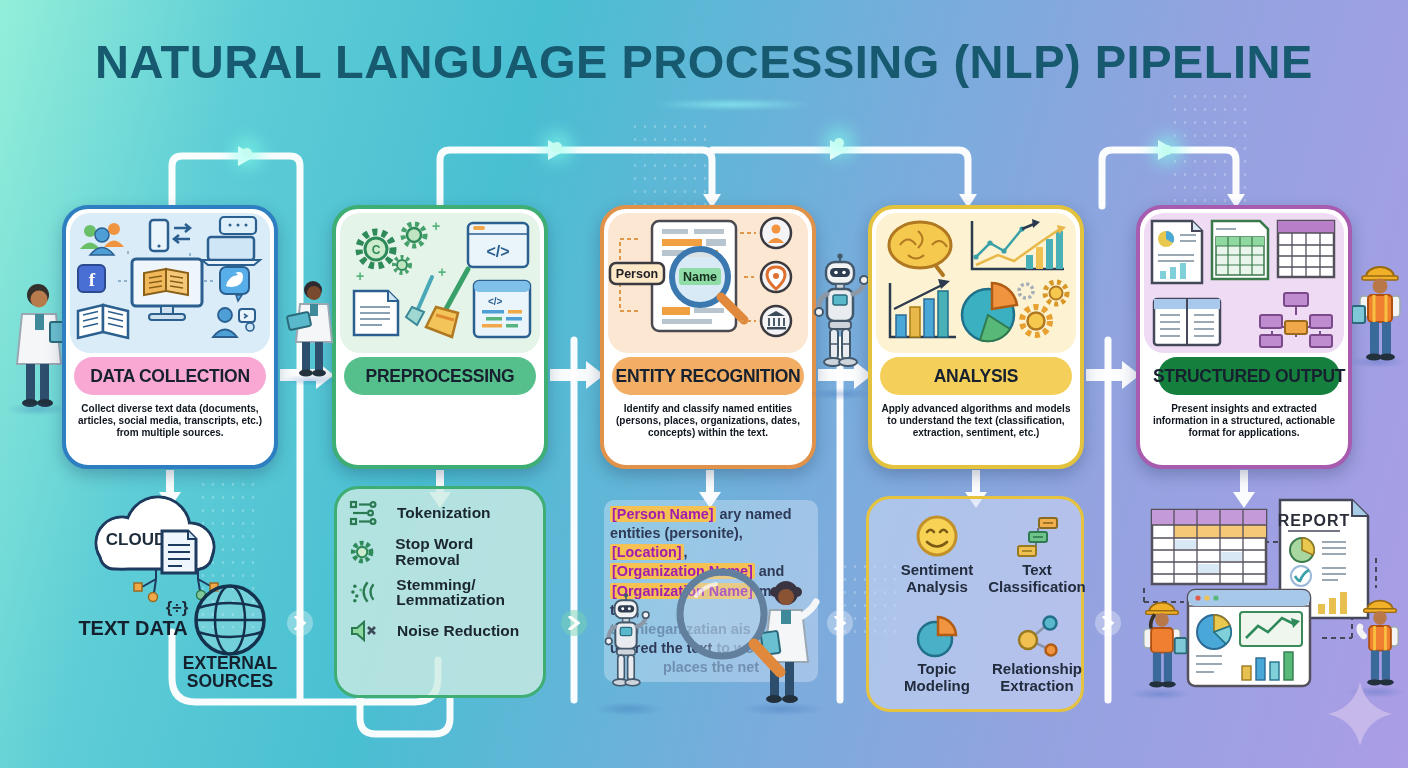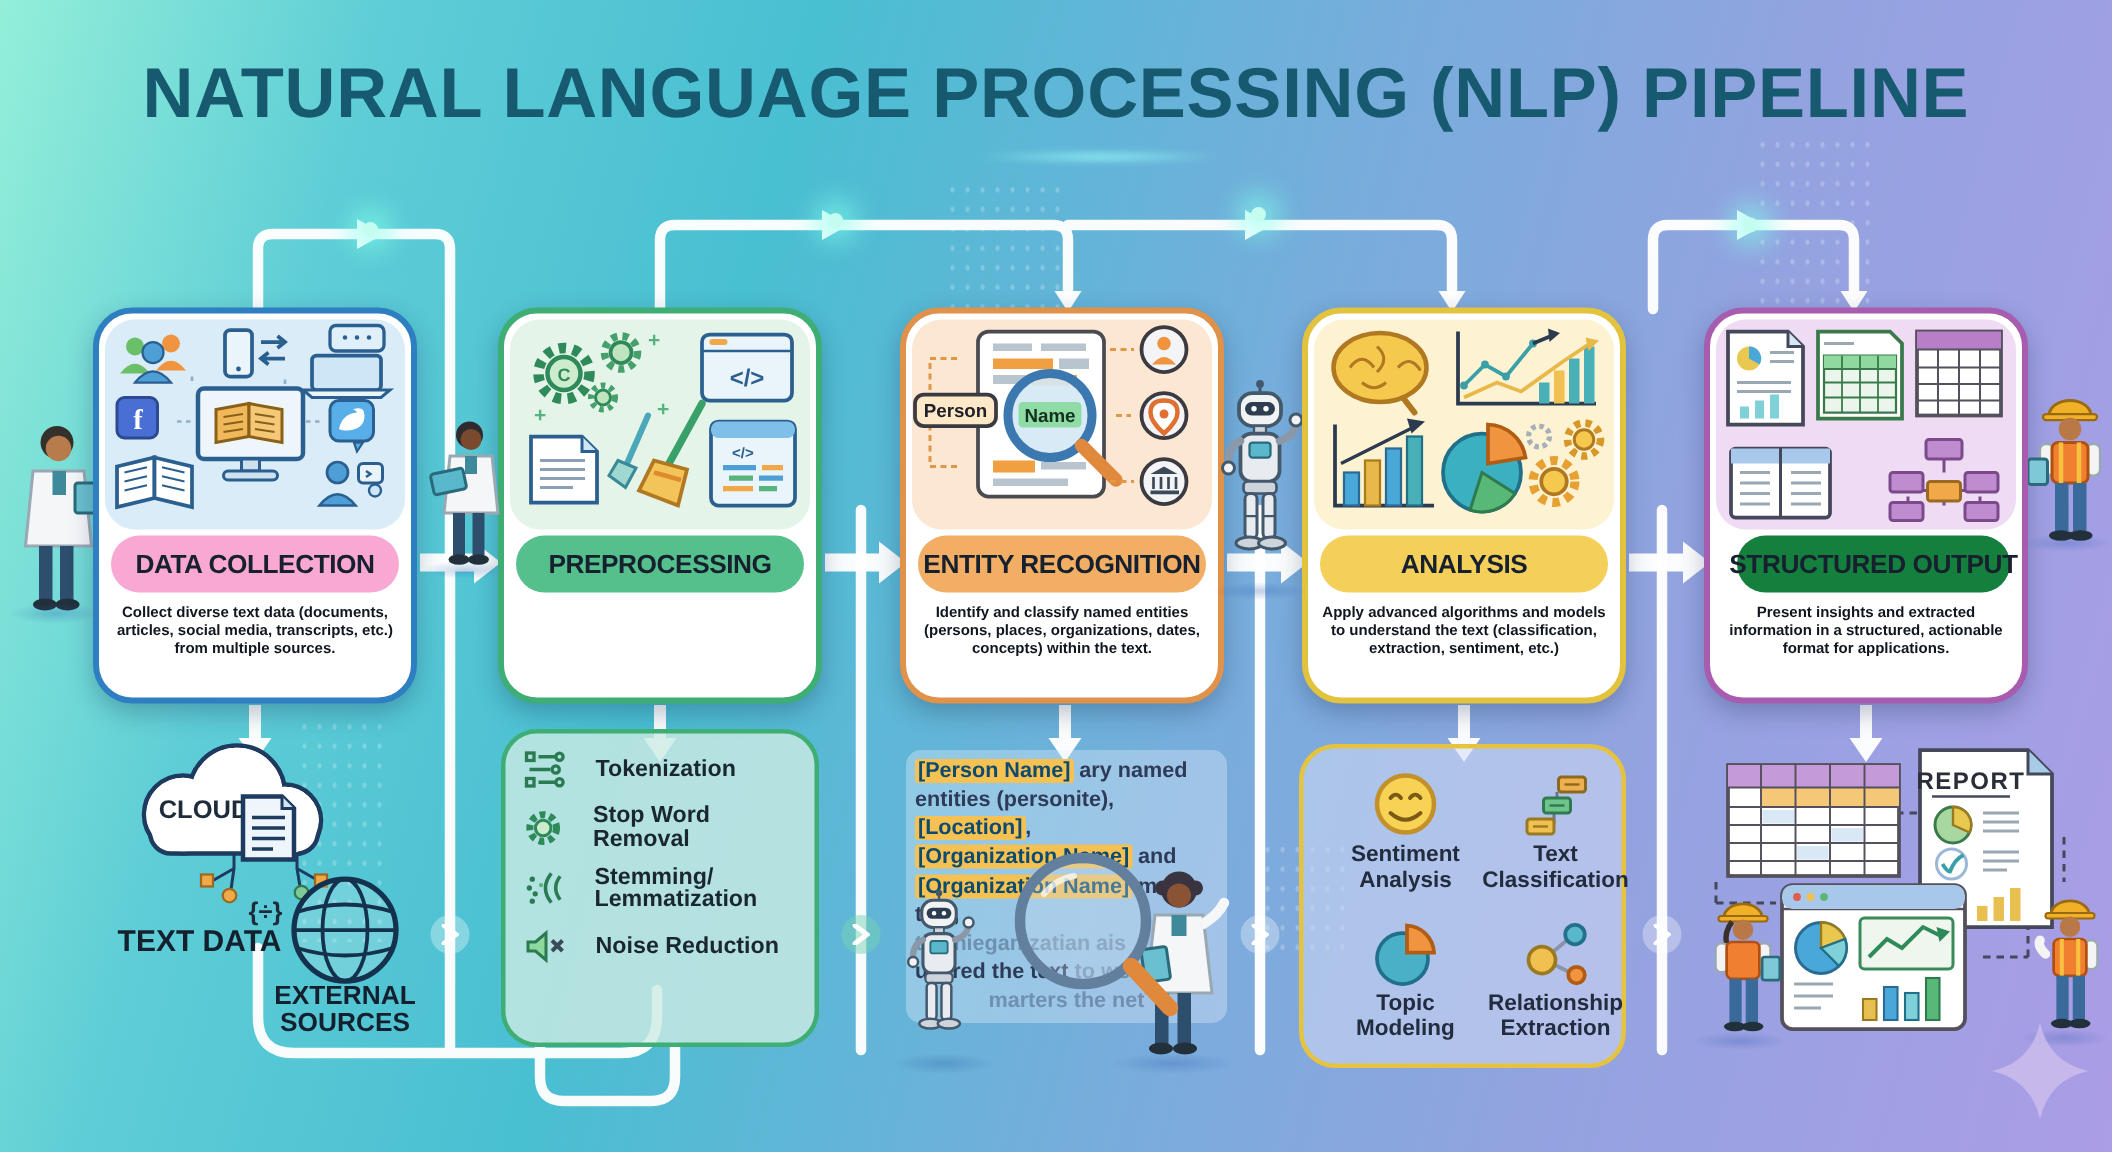--- a/index.html
+++ b/index.html
@@ -38,21 +38,21 @@
   .step{display:flex;align-items:center;gap:20px;margin:0 0 9px 0;}
   .step-label{font-weight:700;font-size:15.5px;line-height:1.02;color:#1a2630;}
   #ana-box{left:866px;top:496px;width:218px;height:216px;border:3px solid #e5c33f;
     background:rgba(210,218,244,.55);display:grid;grid-template-columns:1fr 1fr;
     align-items:center;justify-items:center;padding:6px 18px;}
   .method{display:flex;flex-direction:column;align-items:center;gap:2px;}
   .method-label{font-weight:700;font-size:15px;line-height:1.08;color:#222c3e;text-align:center;width:100px;}
   .ent-text{position:absolute;left:604px;top:500px;width:214px;z-index:2;border-radius:10px;
     background:rgba(235,242,252,.35);padding:5px 6px;font-weight:700;font-size:14.4px;
     line-height:1.33;color:#2e3a58;box-sizing:border-box;}
-  .hl{background:#f6c153;color:#0c4a6e;padding:0 2px;border-radius:2px;}
+  .hl{background:#f6c153;color:#a21caf;padding:0 2px;border-radius:2px;}
   .faded{color:rgba(52,68,100,.42);font-weight:600;}
   .center{text-align:center;}
   .label-strong{position:absolute;z-index:2;text-align:center;font-weight:800;color:#14202e;line-height:1.05;}
   .fig{position:absolute;z-index:3;}
   .fig-back{position:absolute;z-index:1;}
   .chev{position:absolute;width:26px;height:26px;border-radius:50%;z-index:3;
     background:rgba(255,255,255,.32);display:flex;align-items:center;justify-content:center;}
   .gshadow{position:absolute;z-index:2;border-radius:50%;
     background:radial-gradient(ellipse,rgba(40,90,170,.28),rgba(40,90,170,0) 70%);}
   .sparkle{position:absolute;z-index:2;}
@@ -474,21 +474,21 @@
     </div>
   </div>
 
   <div class="ent-text">
     <div><span class="hl">[Person Name]</span><span> ary named</span></div>
     <div><span>entities (personite), </span><span class="hl">[Location]</span><span>,</span></div>
     <div><span class="hl">[Organization Name]</span><span> and</span></div>
     <div><span class="hl">[Organization Name]</span><span> mort text,</span></div>
     <div class="faded">the nieganizatian ais</div>
     <div><span>usered the text </span><span class="faded">to word to</span></div>
-    <div class="faded center">marters the net</div>
+    <div class="faded center">places the net</div>
   </div>
 
   <div class="panel" id="ana-box">
     <div class="method">
       <svg width="46" height="46" viewBox="0 0 46 46">
         <circle cx="23" cy="22" r="19" fill="#f7d254" stroke="#c2912a" stroke-width="3"></circle>
         <path d="M13,18 q3.5,-4.5 7,0 M26,18 q3.5,-4.5 7,0 M13,28 q10,9 20,0" stroke="#7a5a14" stroke-width="2.6" fill="none" stroke-linecap="round"></path>
       </svg>
       <span class="method-label">Sentiment Analysis</span>
     </div>

